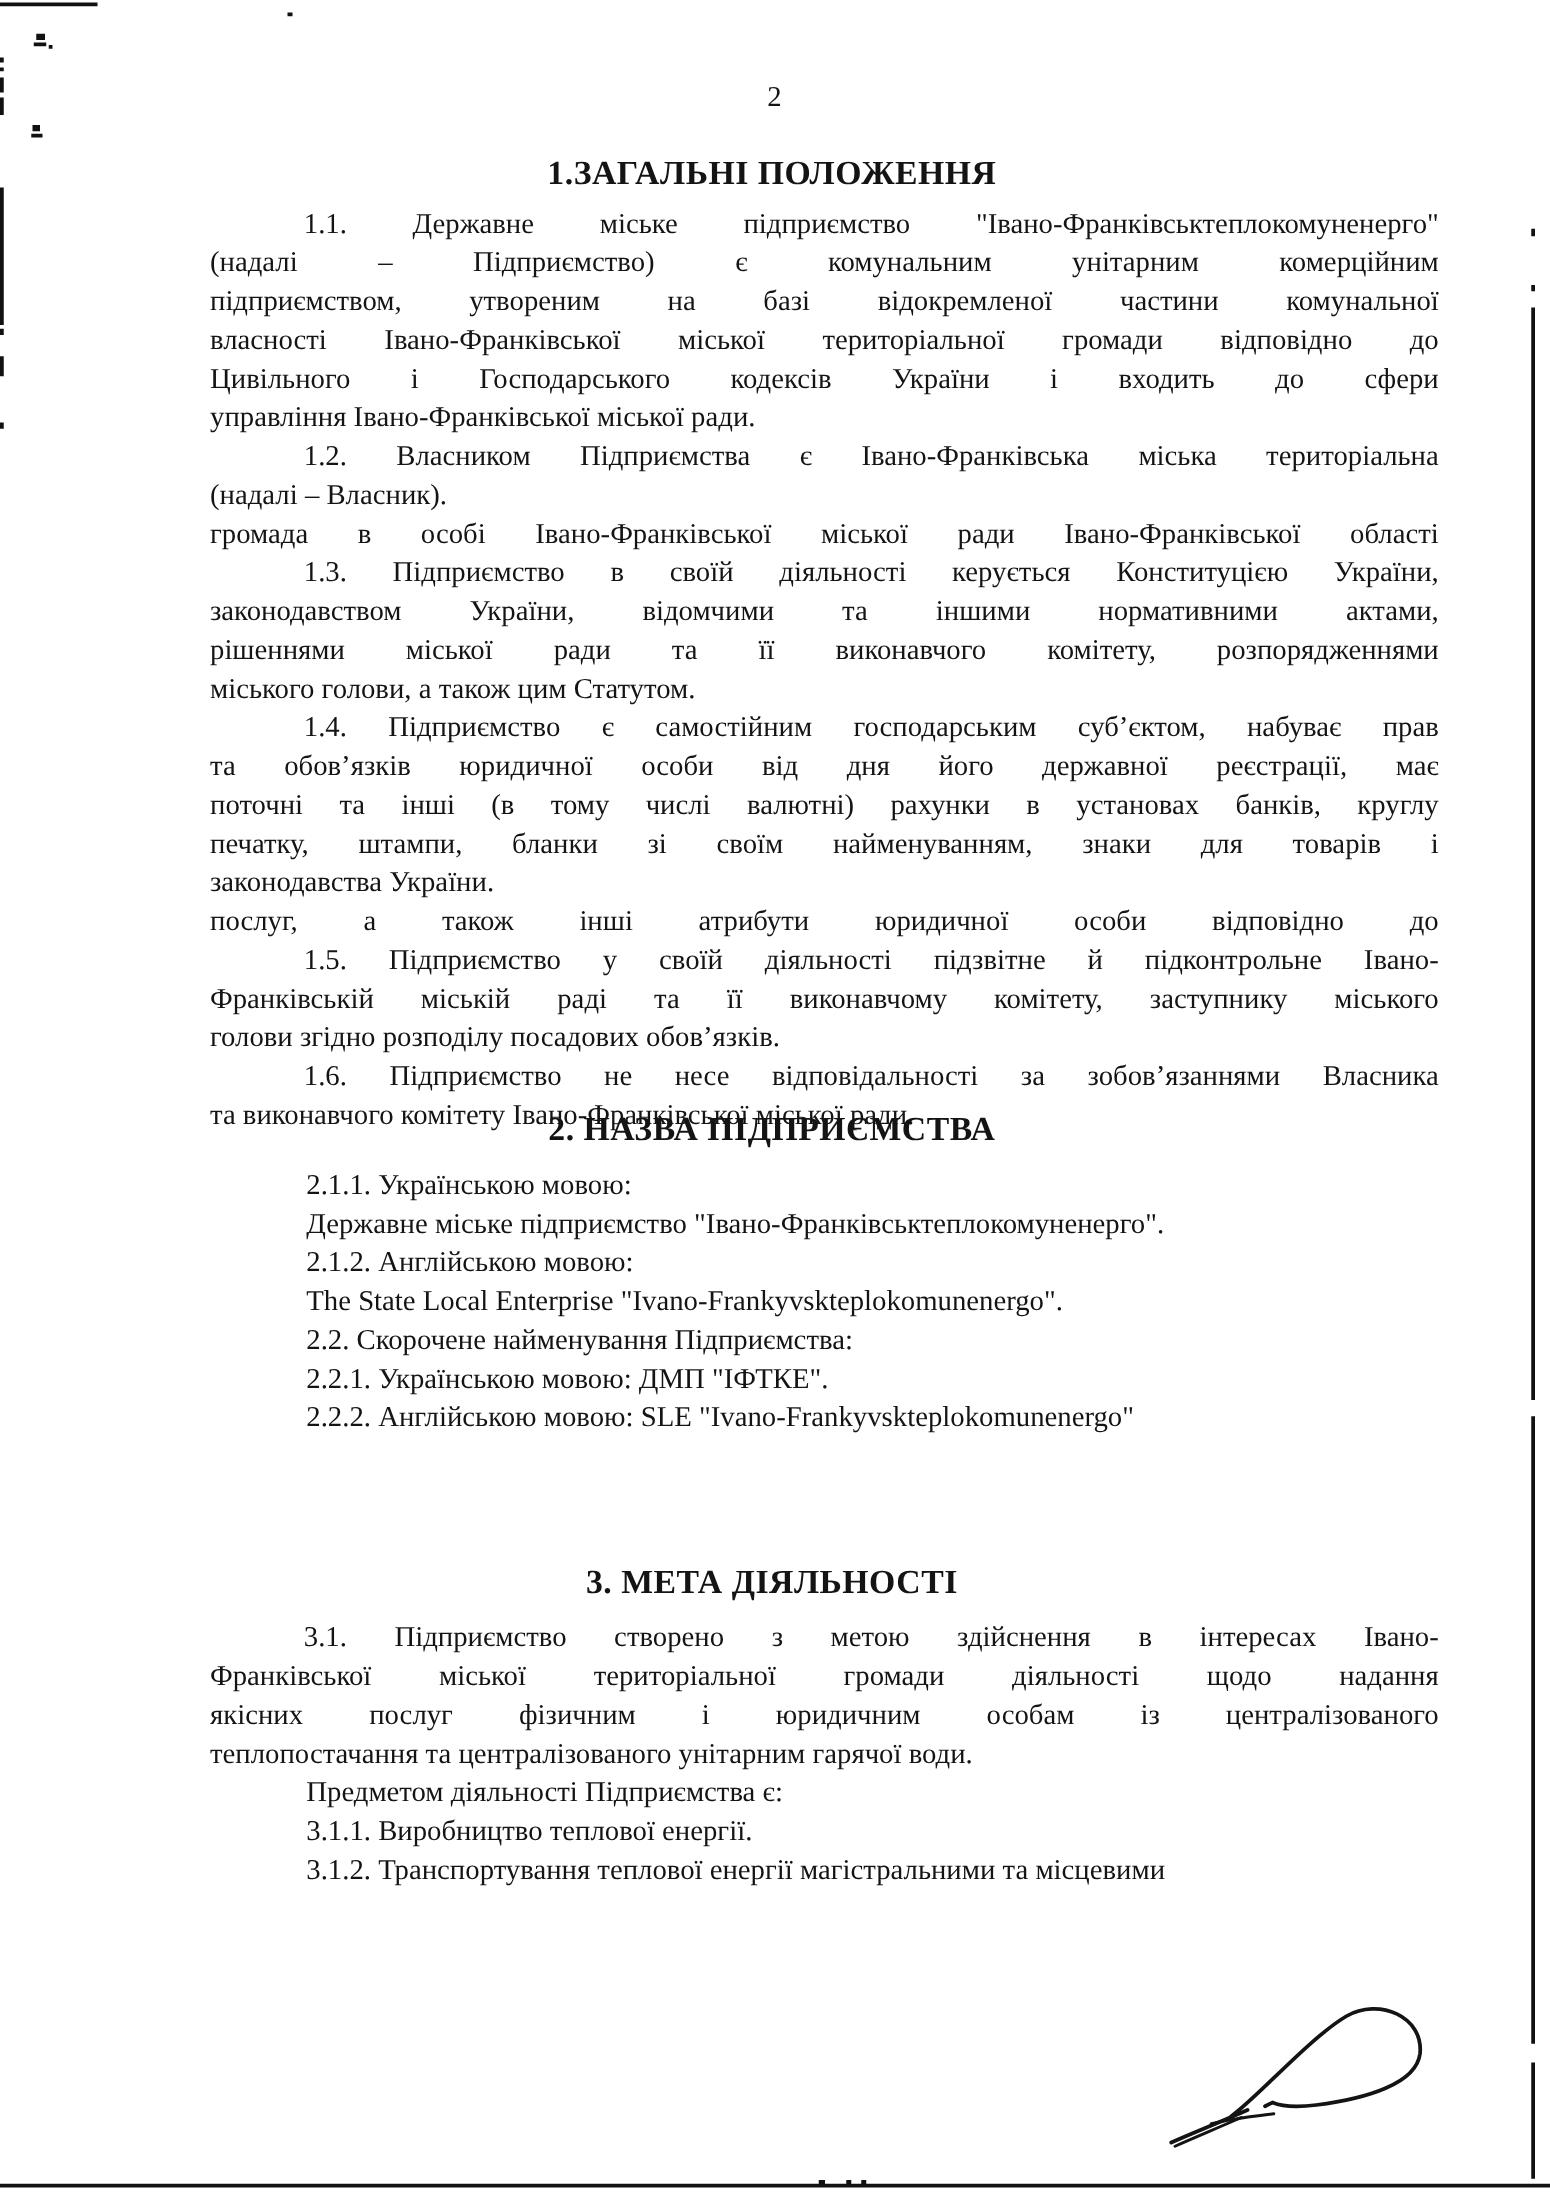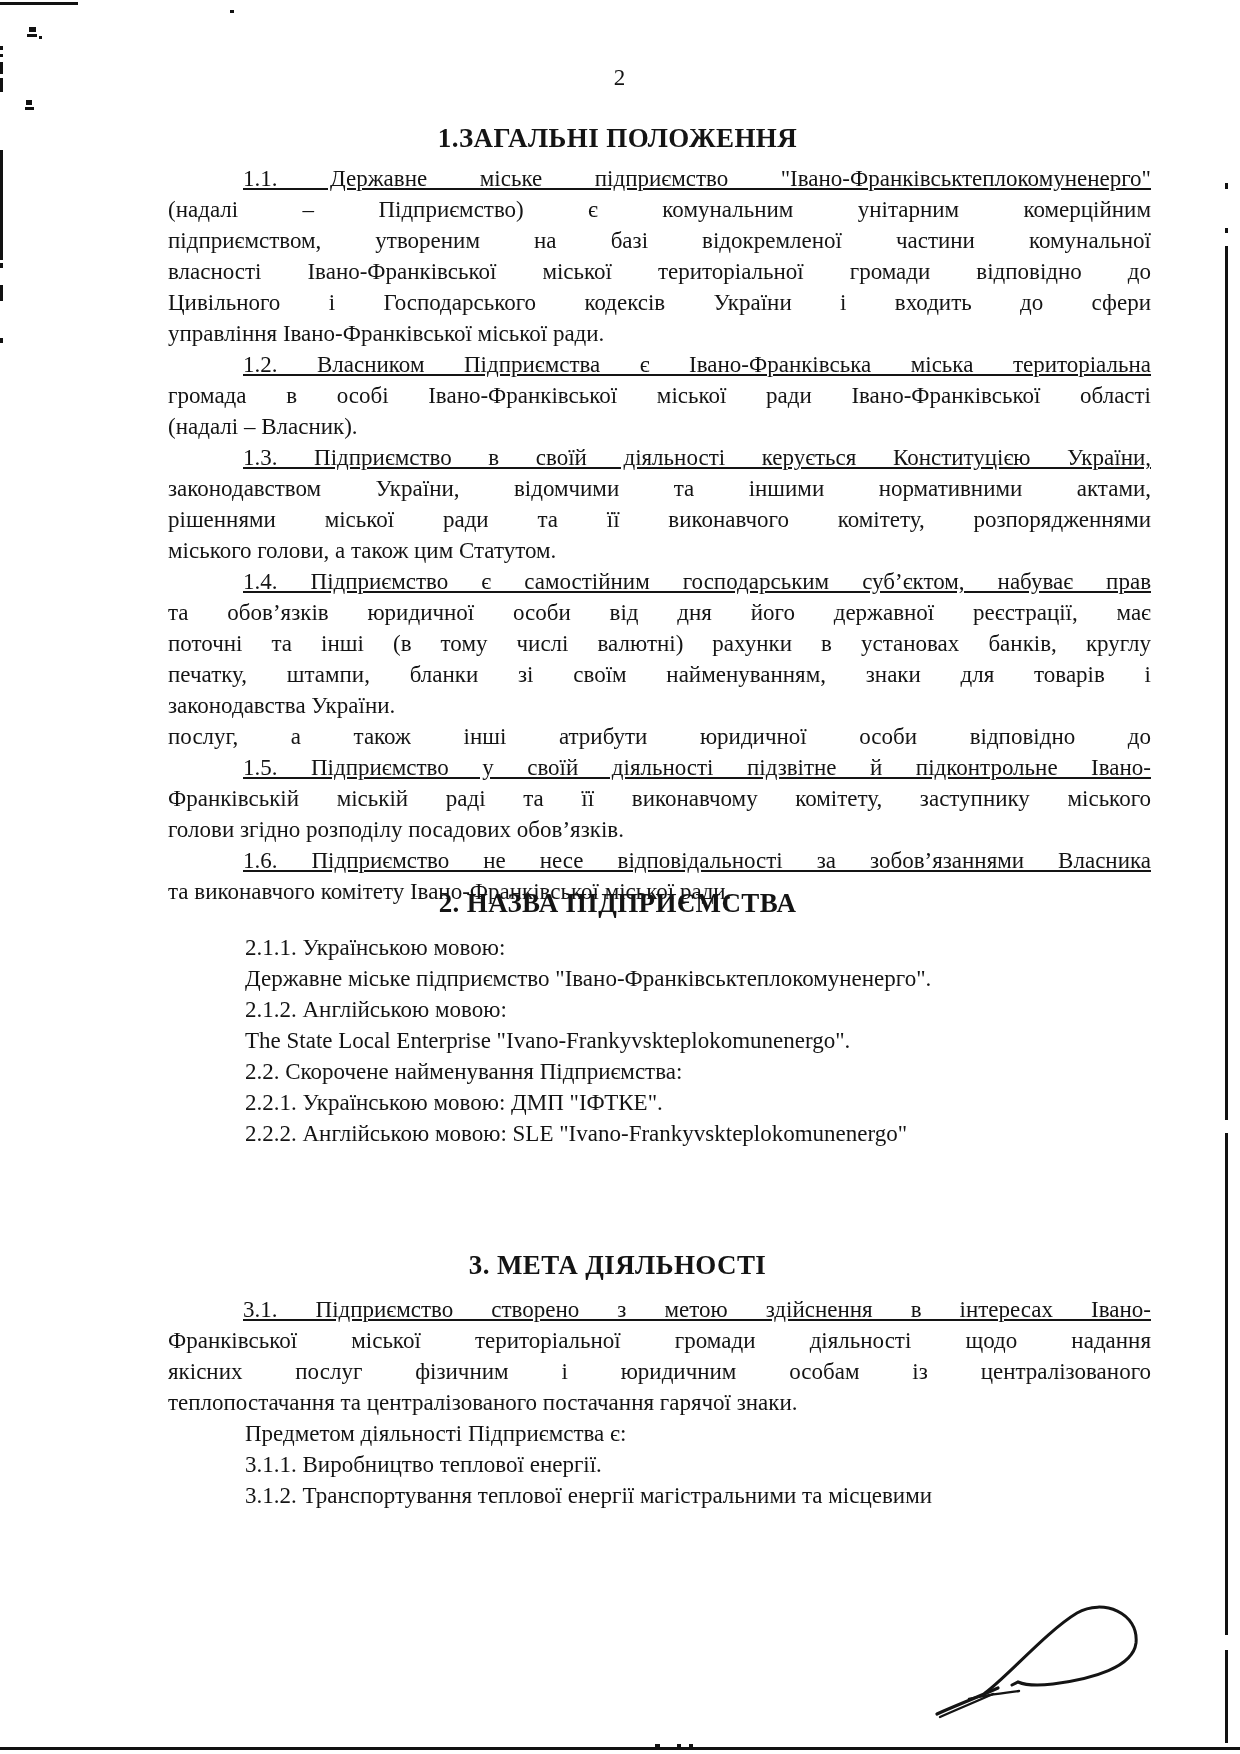--- a/index.html
+++ b/index.html
@@ -24,21 +24,21 @@
     text-align:center;padding-right:84px;
     margin:0 0 12px 0;letter-spacing:.4px;
   }
   #sec1 .sec-heading{margin-bottom:8px;}
   .para{margin:0;}
   .jline{
     font-size:23px;line-height:31px;
     text-align:justify;text-align-last:justify;
     hyphens:none;
   }
-  .jline.first{padding-left:75px;text-decoration:underline;}
+  .jline.first{padding-left:75px;}
   .jline.last{text-align-last:left;}
   .lline{font-size:23px;line-height:31px;margin-left:77px;}
   .lline.deep{}
   
   .art{position:absolute;background:#111;}
   .sig{position:absolute;left:925px;top:1597px;width:230px;height:130px;}
 </style>
 </head>
 <body>
 
@@ -79,22 +79,22 @@
     <div class="para">
       <div class="jline first">1.1. Державне міське підприємство "Івано-Франківськтеплокомуненерго"</div>
       <div class="jline">(надалі – Підприємство) є комунальним унітарним комерційним</div>
       <div class="jline">підприємством, утвореним на базі відокремленої частини комунальної</div>
       <div class="jline">власності Івано-Франківської міської територіальної громади відповідно до</div>
       <div class="jline">Цивільного і Господарського кодексів України і входить до сфери</div>
       <div class="jline last">управління Івано-Франківської міської ради.</div>
     </div>
     <div class="para">
       <div class="jline first">1.2. Власником Підприємства є Івано-Франківська міська територіальна</div>
+      <div class="jline last">(надалі – Власник).</div>
       <div class="jline">громада в особі Івано-Франківської міської ради Івано-Франківської області</div>
-      <div class="jline last">(надалі – Власник).</div>
     </div>
     <div class="para">
       <div class="jline first">1.3. Підприємство в своїй діяльності керується Конституцією України,</div>
       <div class="jline">законодавством України, відомчими та іншими нормативними актами,</div>
       <div class="jline">рішеннями міської ради та її виконавчого комітету, розпорядженнями</div>
       <div class="jline last">міського голови, а також цим Статутом.</div>
     </div>
     <div class="para">
       <div class="jline first">1.4. Підприємство є самостійним господарським суб’єктом, набуває прав</div>
       <div class="jline">та обов’язків юридичної особи від дня його державної реєстрації, має</div>
@@ -124,21 +124,21 @@
     <div class="lline">2.2.1. Українською мовою: ДМП "ІФТКЕ".</div>
     <div class="lline">2.2.2. Англійською мовою: SLE "Ivano-Frankyvskteplokomunenergo"</div>
   </div>
 
   <div class="sec" id="sec3">
     <div class="sec-heading">3. МЕТА ДІЯЛЬНОСТІ</div>
     <div class="para">
       <div class="jline first">3.1. Підприємство створено з метою здійснення в інтересах Івано-</div>
       <div class="jline">Франківської міської територіальної громади діяльності щодо надання</div>
       <div class="jline">якісних послуг фізичним і юридичним особам із централізованого</div>
-      <div class="jline last">теплопостачання та централізованого постачання гарячої знаки.</div>
+      <div class="jline last">теплопостачання та централізованого унітарним гарячої води.</div>
     </div>
     <div class="lline">Предметом діяльності Підприємства є:</div>
     <div class="lline">3.1.1. Виробництво теплової енергії.</div>
     <div class="lline">3.1.2. Транспортування теплової енергії магістральними та місцевими</div>
   </div>
 
   <svg class="sig" viewBox="0 0 230 130" aria-hidden="true">
     <g fill="none" stroke="#141414" stroke-linecap="round">
       <path d="M60,96 C82,80 122,34 152,16 C178,1 214,16 211,46 C208,70 168,82 128,87 C112,89 100,88 93,85 L87,88" stroke-width="3"></path>
       <path d="M12,117 C30,109 48,102 73,91" stroke-width="3.2"></path>

